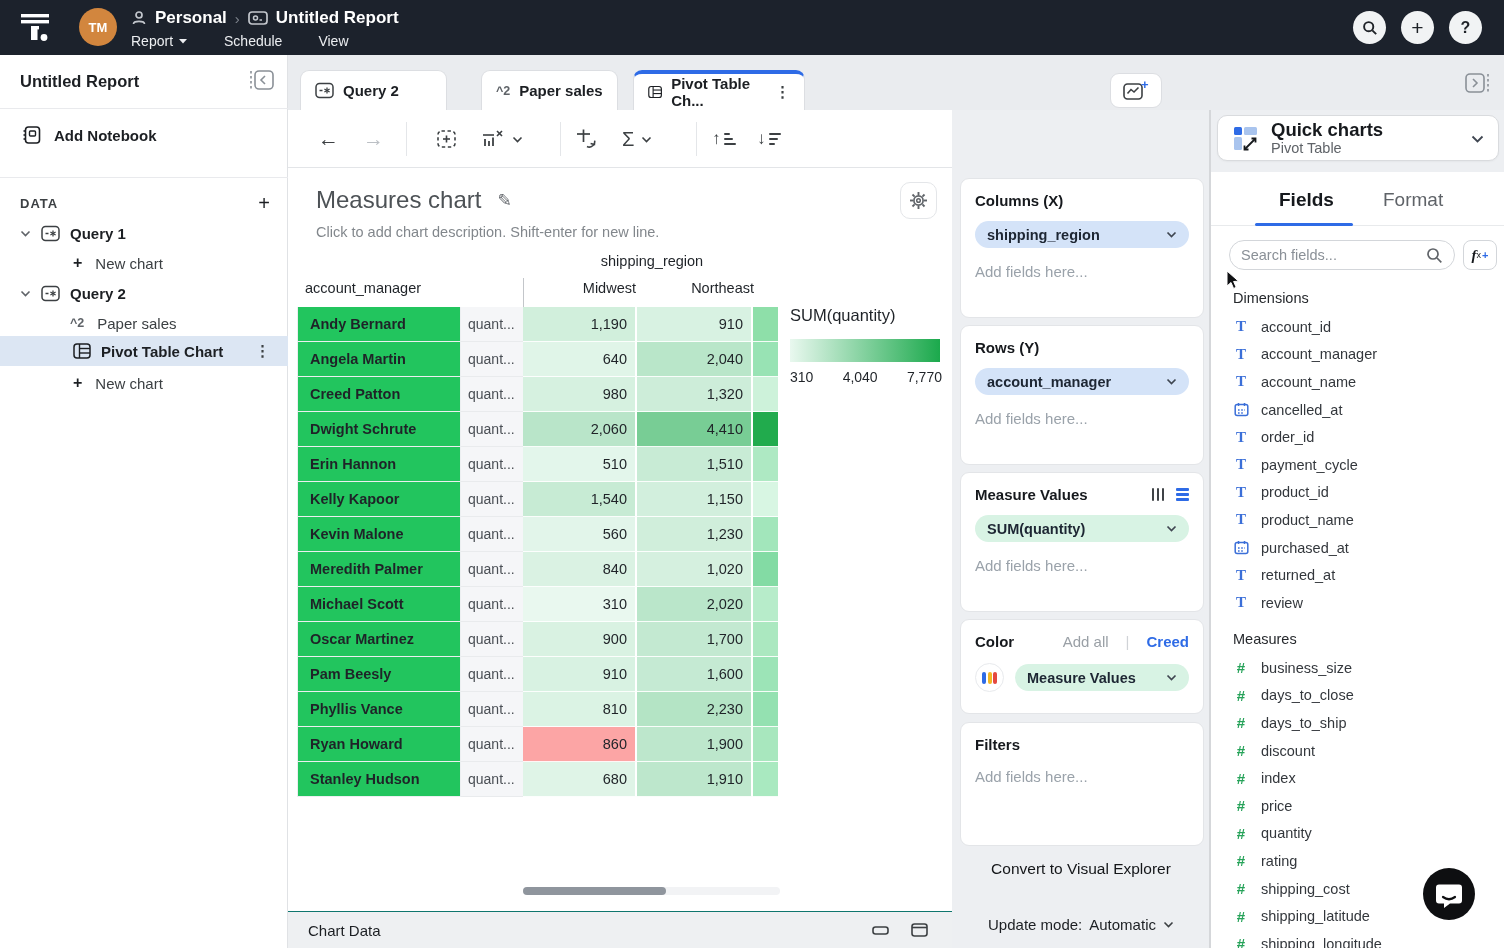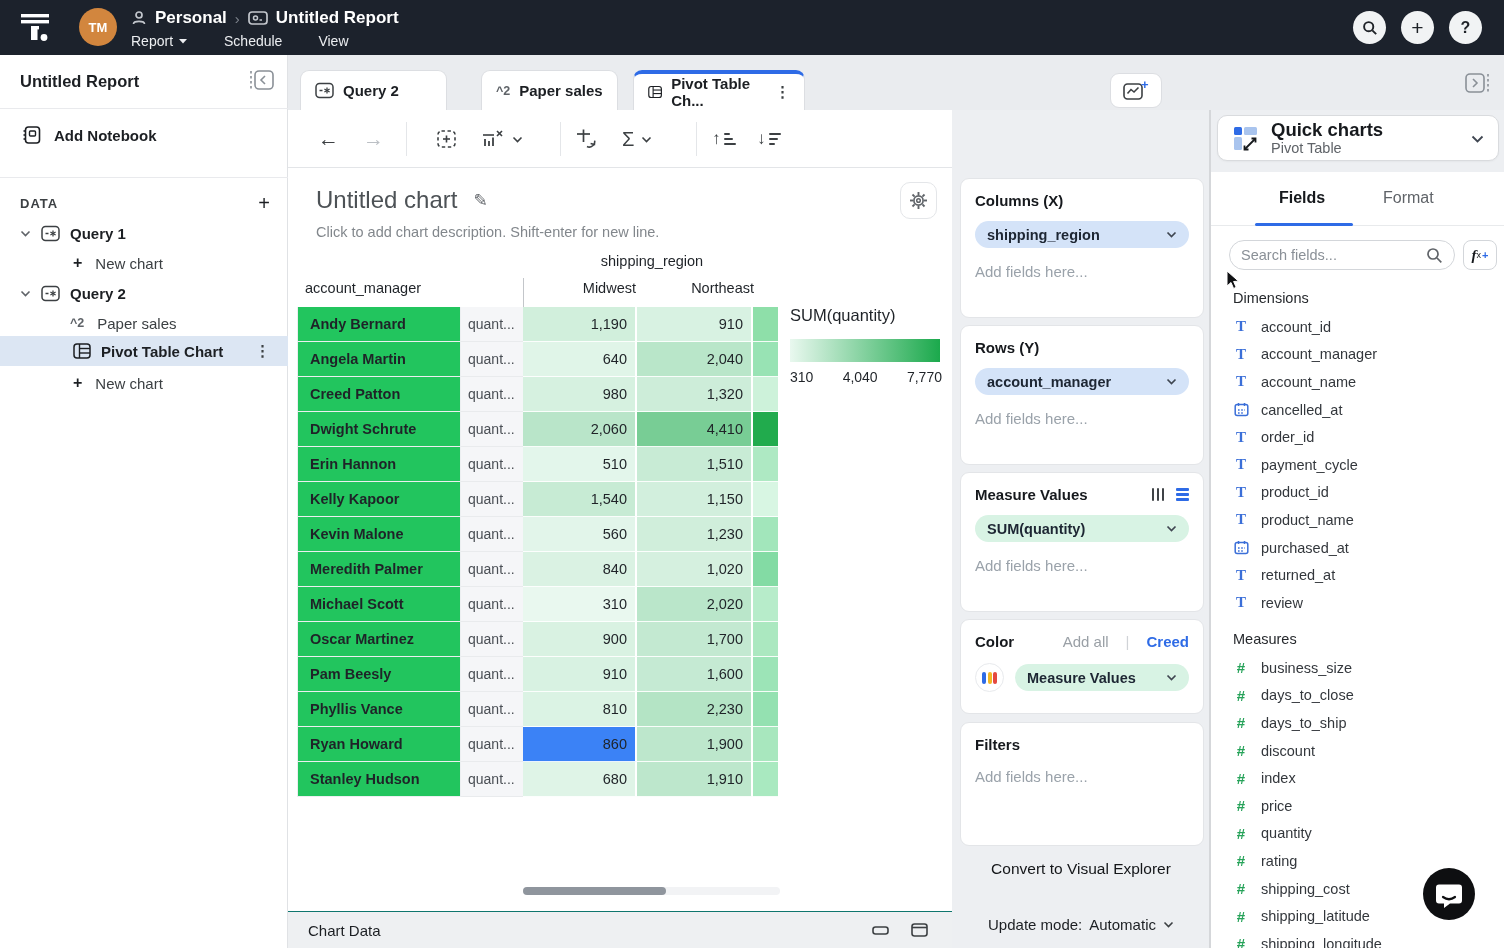--- a/index.html
+++ b/index.html
@@ -126,21 +126,21 @@
   
   #fields { left:1210px; top:110px; width:294px; height:838px; background:#fff; }
   .qc-strip { left:0; top:0; width:294px; height:62px; background:#edeff2; }
   .qc-btn { left:6px; top:5px; width:282px; height:46px; background:#fff; border:1px solid #d9dbde; border-radius:10px;
     display:flex; align-items:center; padding:0 14px; gap:12px; box-shadow:0 1px 2px rgba(0,0,0,.04); }
   .qc-texts { display:flex; flex-direction:column; line-height:1.15; }
   .qc-title { font-size:18.5px; font-weight:700; color:#16191d; }
   .qc-sub { font-size:14.5px; color:#5f6368; }
   .qc-btn .chev { margin-left:auto; color:#3f4651; }
   .f-tabs { left:0; top:62px; width:294px; height:54px; border-bottom:1px solid #e8eaec; }
-  .f-tab { position:absolute; top:17px; font-size:16px; }
+  .f-tab { position:absolute; top:17px; font-size:19px; }
   .f-underline { position:absolute; left:44px; top:51px; width:98px; height:3px; background:var(--accent); border-radius:2px; }
   .search-box { left:18px; top:130px; width:226px; height:30px; border:1px solid #d3d6da; border-radius:15px;
     display:flex; align-items:center; padding:0 11px; color:#8a9097; font-size:14.5px; }
   .search-box .mag { margin-left:auto; color:#5f6368; display:flex; }
   .fx-btn { left:252px; top:130px; width:34px; height:30px; border:1px solid #d3d6da; border-radius:8px;
     display:flex; align-items:center; justify-content:center; font-size:13px; color:#16191d; background:#fff; }
   .fx-btn i { font-family:"Liberation Serif", serif; font-style:italic; font-weight:700; font-size:15px; }
   .fx-btn sub { font-size:9px; } .fx-btn sup { color:var(--accent); font-weight:700; font-size:11px; margin-left:1px; }
   .sec-label { position:absolute; left:22px; font-size:14.5px; color:#26292d; }
   .flist { position:absolute; left:22px; width:262px; }
@@ -386,21 +386,21 @@
         </span></span>
     <span class="tb-ic" style="left:469px; font-size:17px;">↓<span class="sortlines">
           <span style="width:12px"></span>
           <span style="width:9px"></span>
           <span style="width:6px"></span>
         </span></span>
   </div>
 
   <div id="chart" class="abs">
     <div class="abs ch-title-row">
-      <span class="ch-title">Untitled chart</span>
+      <span class="ch-title">Measures chart</span>
       <span class="ch-pencil">✎</span>
     </div>
     <div class="abs ch-gear">
       <svg width="19" height="19" viewBox="0 0 19 19">
         <g stroke="#5f6368" stroke-width="1.9">
             <line x1="9.5" y1="1" x2="9.5" y2="4"></line>
             <line x1="9.5" y1="15" x2="9.5" y2="18"></line>
             <line x1="1" y1="9.5" x2="4" y2="9.5"></line>
             <line x1="15" y1="9.5" x2="18" y2="9.5"></line>
             <line x1="3.5" y1="3.5" x2="5.6" y2="5.6"></line>
@@ -501,21 +501,21 @@
         <div class="prow">
           <div class="c-label">Phyllis Vance</div>
           <div class="c-quant">quant...</div>
           <div class="c-val" style="background: rgb(219, 243, 228);">810</div>
           <div class="c-val ne" style="background: rgb(180, 228, 197);">2,230</div>
           <div class="c-strip" style="background: rgb(148, 225, 177);"></div>
         </div>
         <div class="prow">
           <div class="c-label">Ryan Howard</div>
           <div class="c-quant">quant...</div>
-          <div class="c-val" style="background: #3b82f6;">860</div>
+          <div class="c-val" style="background: #fca5a5;">860</div>
           <div class="c-val ne" style="background: rgb(189, 231, 204);">1,900</div>
           <div class="c-strip" style="background: rgb(168, 231, 190);"></div>
         </div>
         <div class="prow">
           <div class="c-label">Stanley Hudson</div>
           <div class="c-quant">quant...</div>
           <div class="c-val" style="background: rgb(223, 244, 231);">680</div>
           <div class="c-val ne" style="background: rgb(189, 231, 204);">1,910</div>
           <div class="c-strip" style="background: rgb(169, 233, 192);"></div>
         </div>

